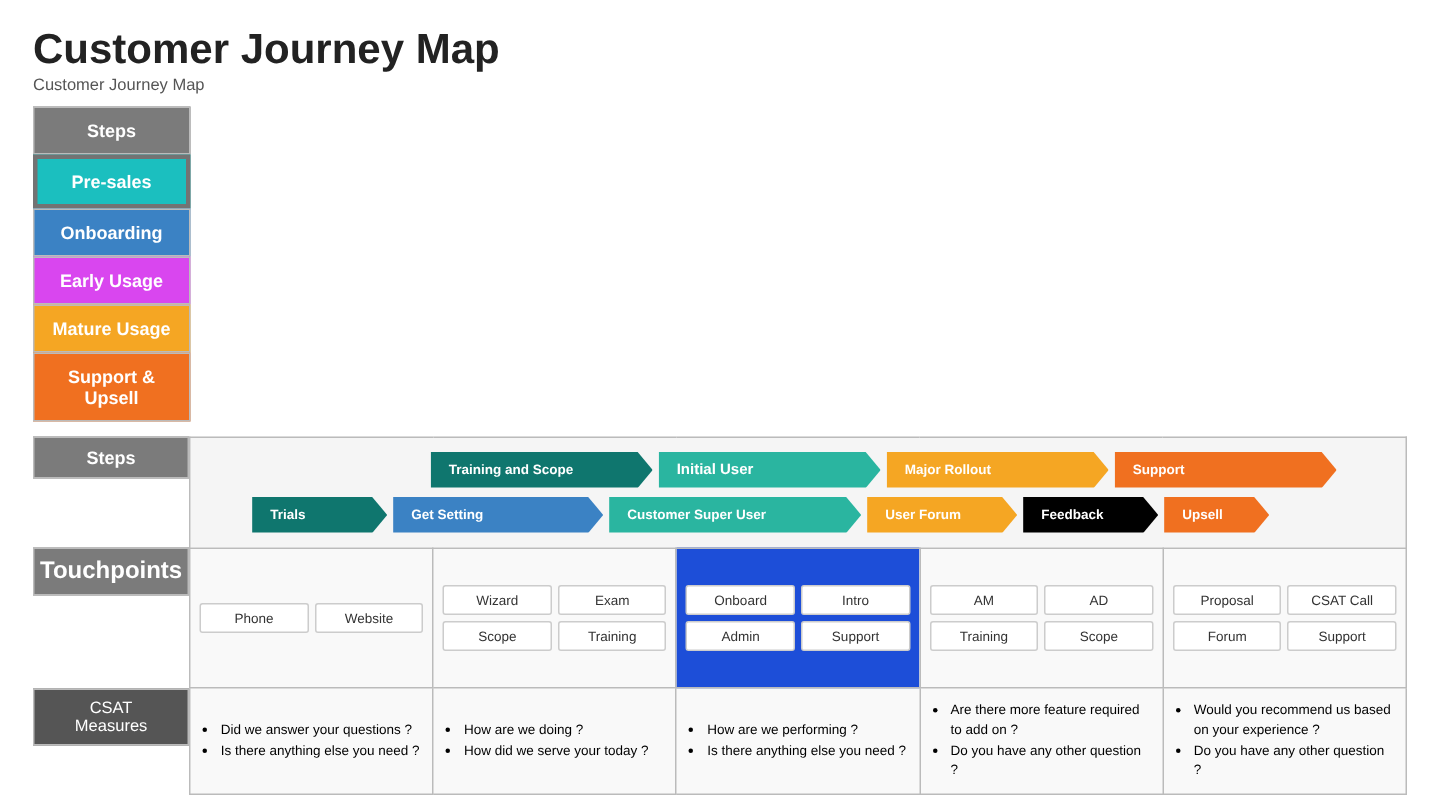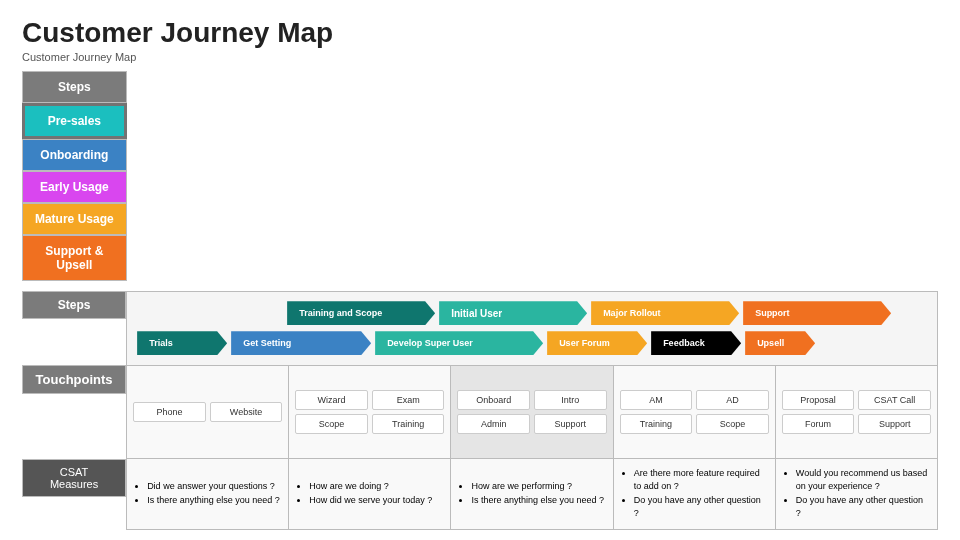--- a/index.html
+++ b/index.html
@@ -188,34 +188,34 @@
             <div class="arrow-item a-orange" style="width:148px;">
               <div class="ab" style="width:148px;font-size:9px;">Major Rollout</div>
             </div>
 
             <div style="width:4px;"></div>
             <div class="arrow-item a-darkorange" style="width:148px;">
               <div class="ab" style="width:148px;font-size:9px;">Support</div>
             </div>
           </div>
 
-          <div style="display:flex;gap:0;">
+          <div style="display:flex;gap:0;margin-left:31px;">
 
             <div class="arrow-item a-cyan" style="width:90px;">
               <div class="ab" style="width:90px;font-size:9px;">Trials</div>
             </div>
             <div style="width:4px;"></div>
 
             <div class="arrow-item a-blue" style="width:140px;">
               <div class="ab" style="width:140px;font-size:9px;">Get Setting</div>
             </div>
             <div style="width:4px;"></div>
 
             <div class="arrow-item a-teal" style="width:168px;">
-              <div class="ab" style="width:168px;font-size:9px;">Develop Super User</div>
+              <div class="ab" style="width:168px;font-size:9px;">Customer Super User</div>
             </div>
             <div style="width:4px;"></div>
 
             <div class="arrow-item a-orange" style="width:100px;">
               <div class="ab" style="width:100px;font-size:9px;">User Forum</div>
             </div>
             <div style="width:4px;"></div>
 
             <div class="arrow-item a-gold" style="width:90px;">
               <div class="ab" style="width:90px;font-size:9px;">Feedback</div>
@@ -223,39 +223,39 @@
             <div style="width:4px;"></div>
 
             <div class="arrow-item a-darkorange" style="width:70px;">
               <div class="ab" style="width:70px;font-size:9px;">Upsell</div>
             </div>
           </div>
         </td>
       </tr>
 
       <tr>
-        <td class="cell row-label" style="border:1px solid #bbb;font-size:13px;font-weight:700;">Touchpoints</td>
+        <td class="cell row-label" style="border:1px solid #bbb;font-size:16px;font-weight:700;">Touchpoints</td>
 
         <td style="border:1px solid #bbb;background:#f9f9f9;padding:6px 6px;">
           <div class="tp-grid">
             <div class="tp-box">Phone</div>
             <div class="tp-box">Website</div>
           </div>
         </td>
 
         <td style="border:1px solid #bbb;background:#f9f9f9;padding:6px 6px;">
           <div class="tp-grid">
             <div class="tp-box">Wizard</div>
             <div class="tp-box">Exam</div>
             <div class="tp-box">Scope</div>
             <div class="tp-box">Training</div>
           </div>
         </td>
 
-        <td style="border:1px solid #bbb;background:#e5e5e5;padding:22px 6px;">
+        <td style="border:1px solid #bbb;background:#1d4ed8;padding:22px 6px;">
           <div class="tp-grid">
             <div class="tp-box">Onboard</div>
             <div class="tp-box">Intro</div>
             <div class="tp-box">Admin</div>
             <div class="tp-box">Support</div>
           </div>
         </td>
 
         <td style="border:1px solid #bbb;background:#f9f9f9;padding:6px 6px;">
           <div class="tp-grid">

